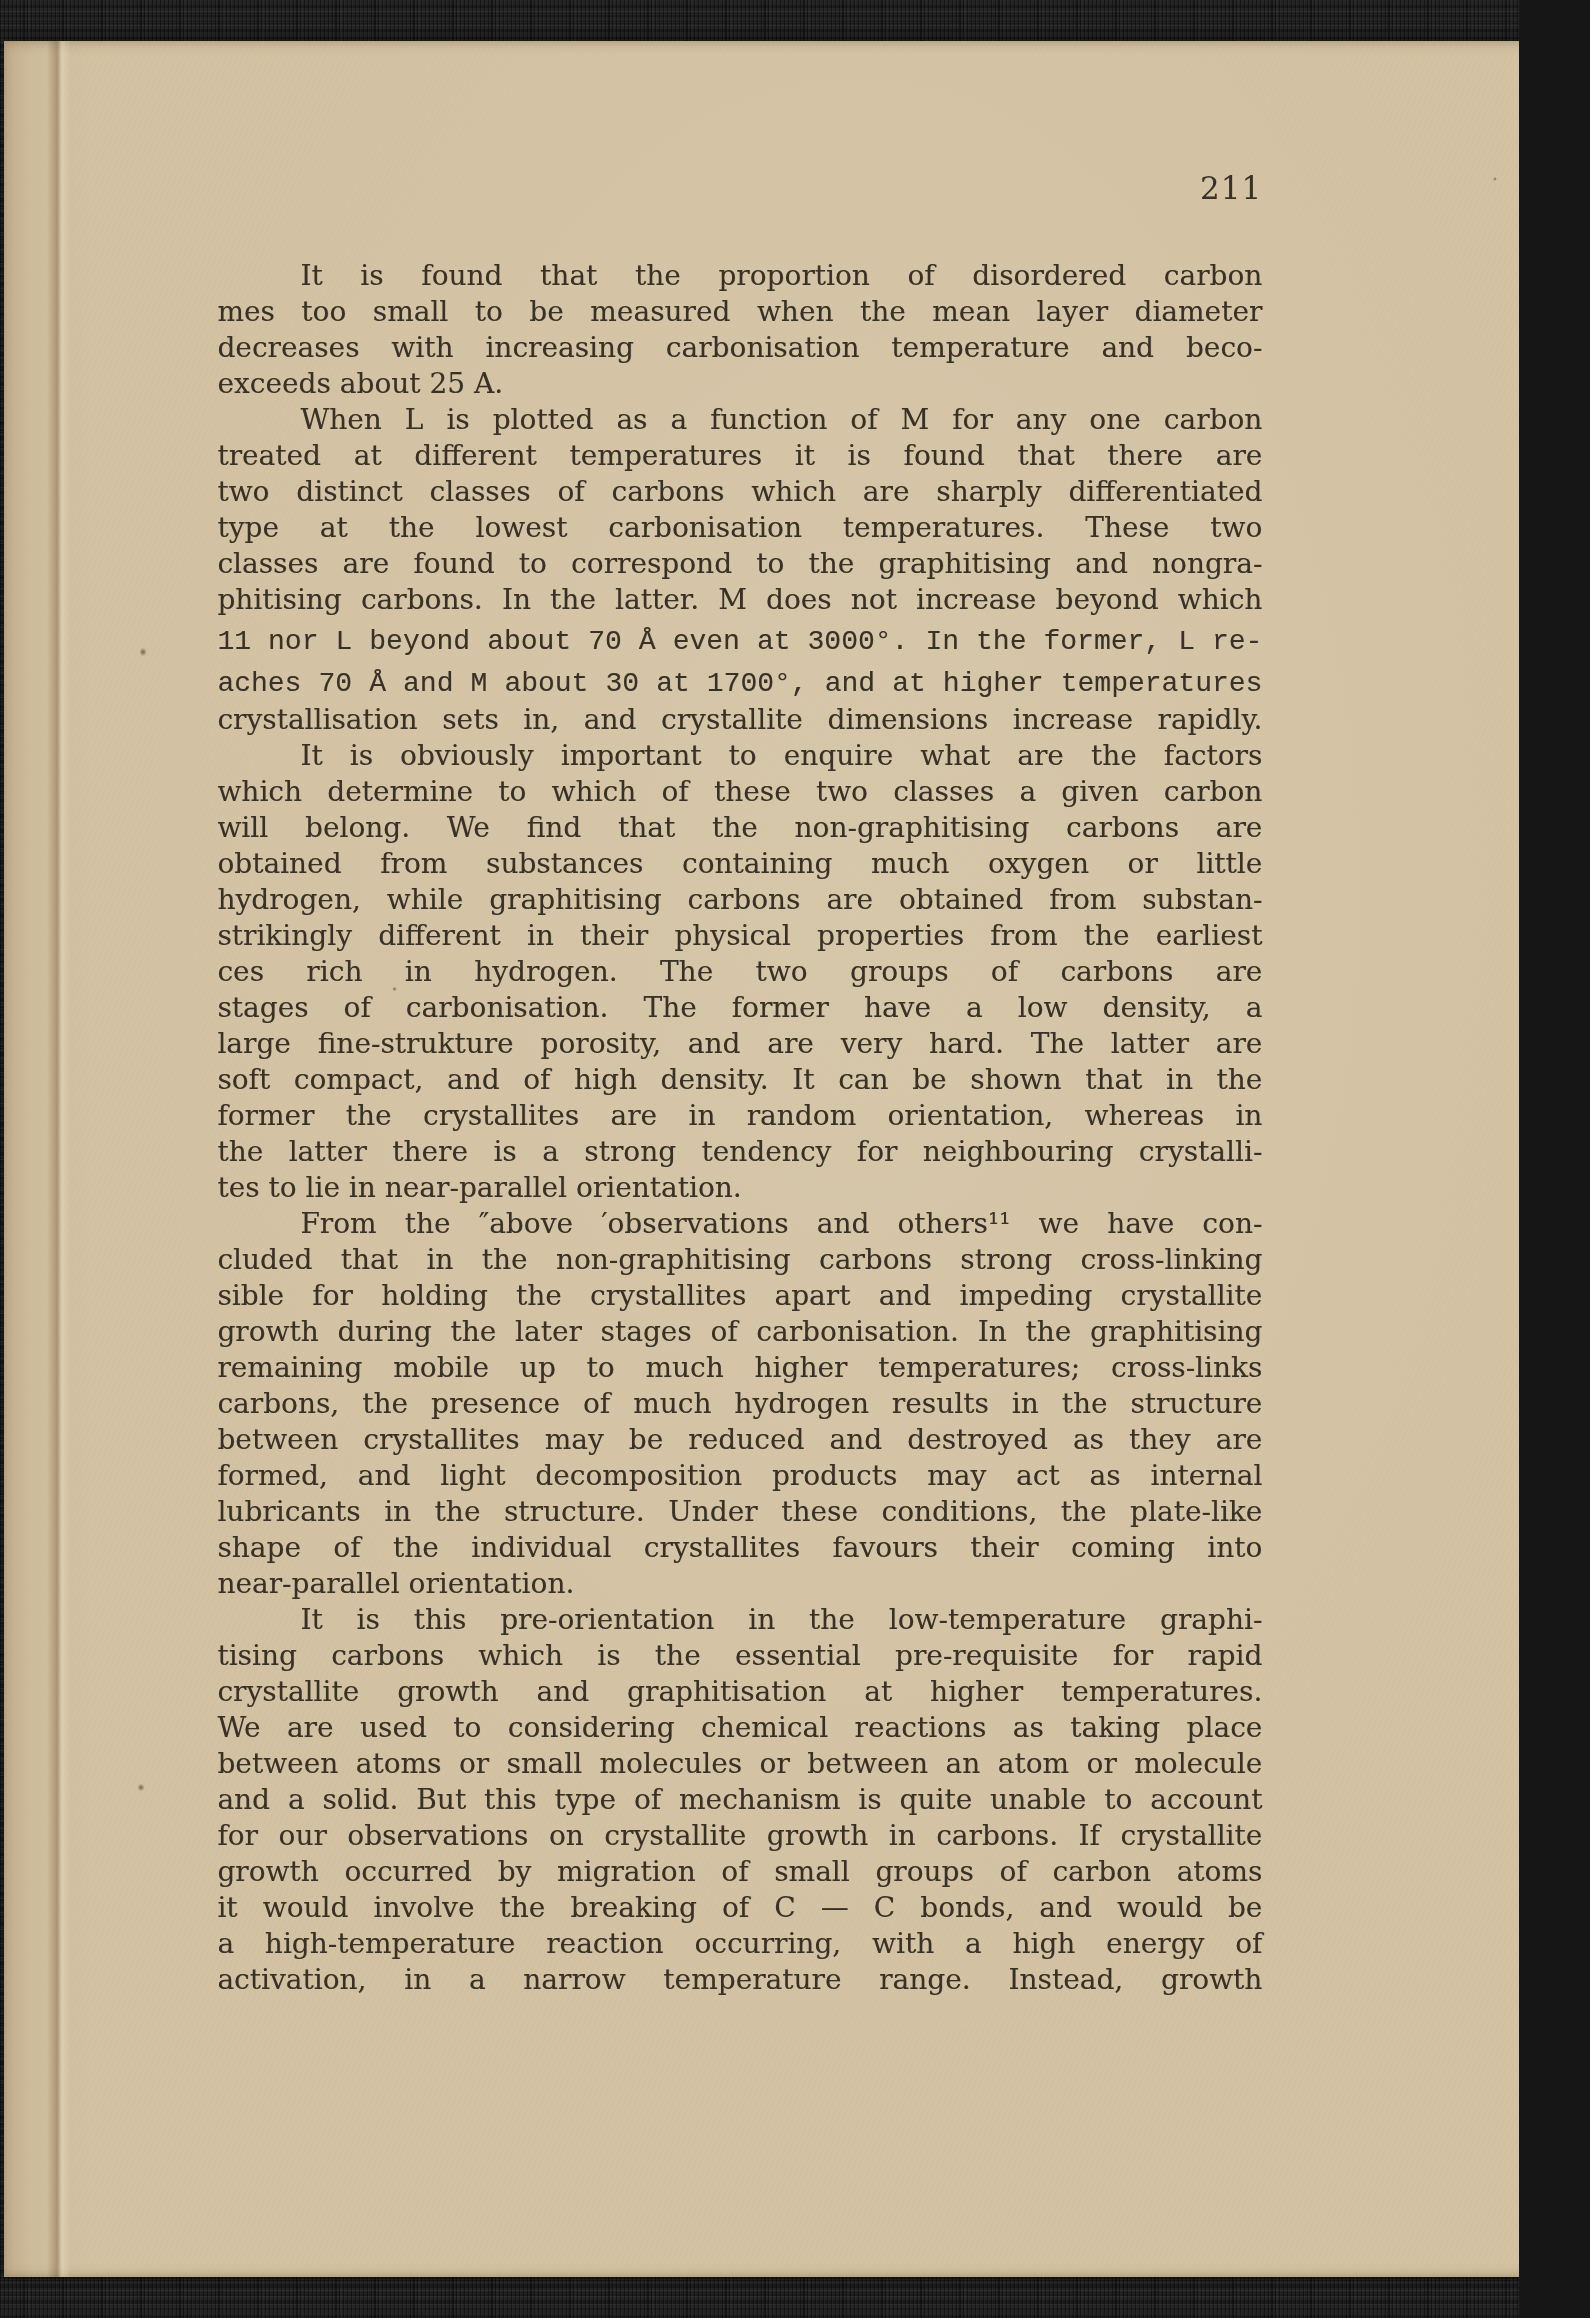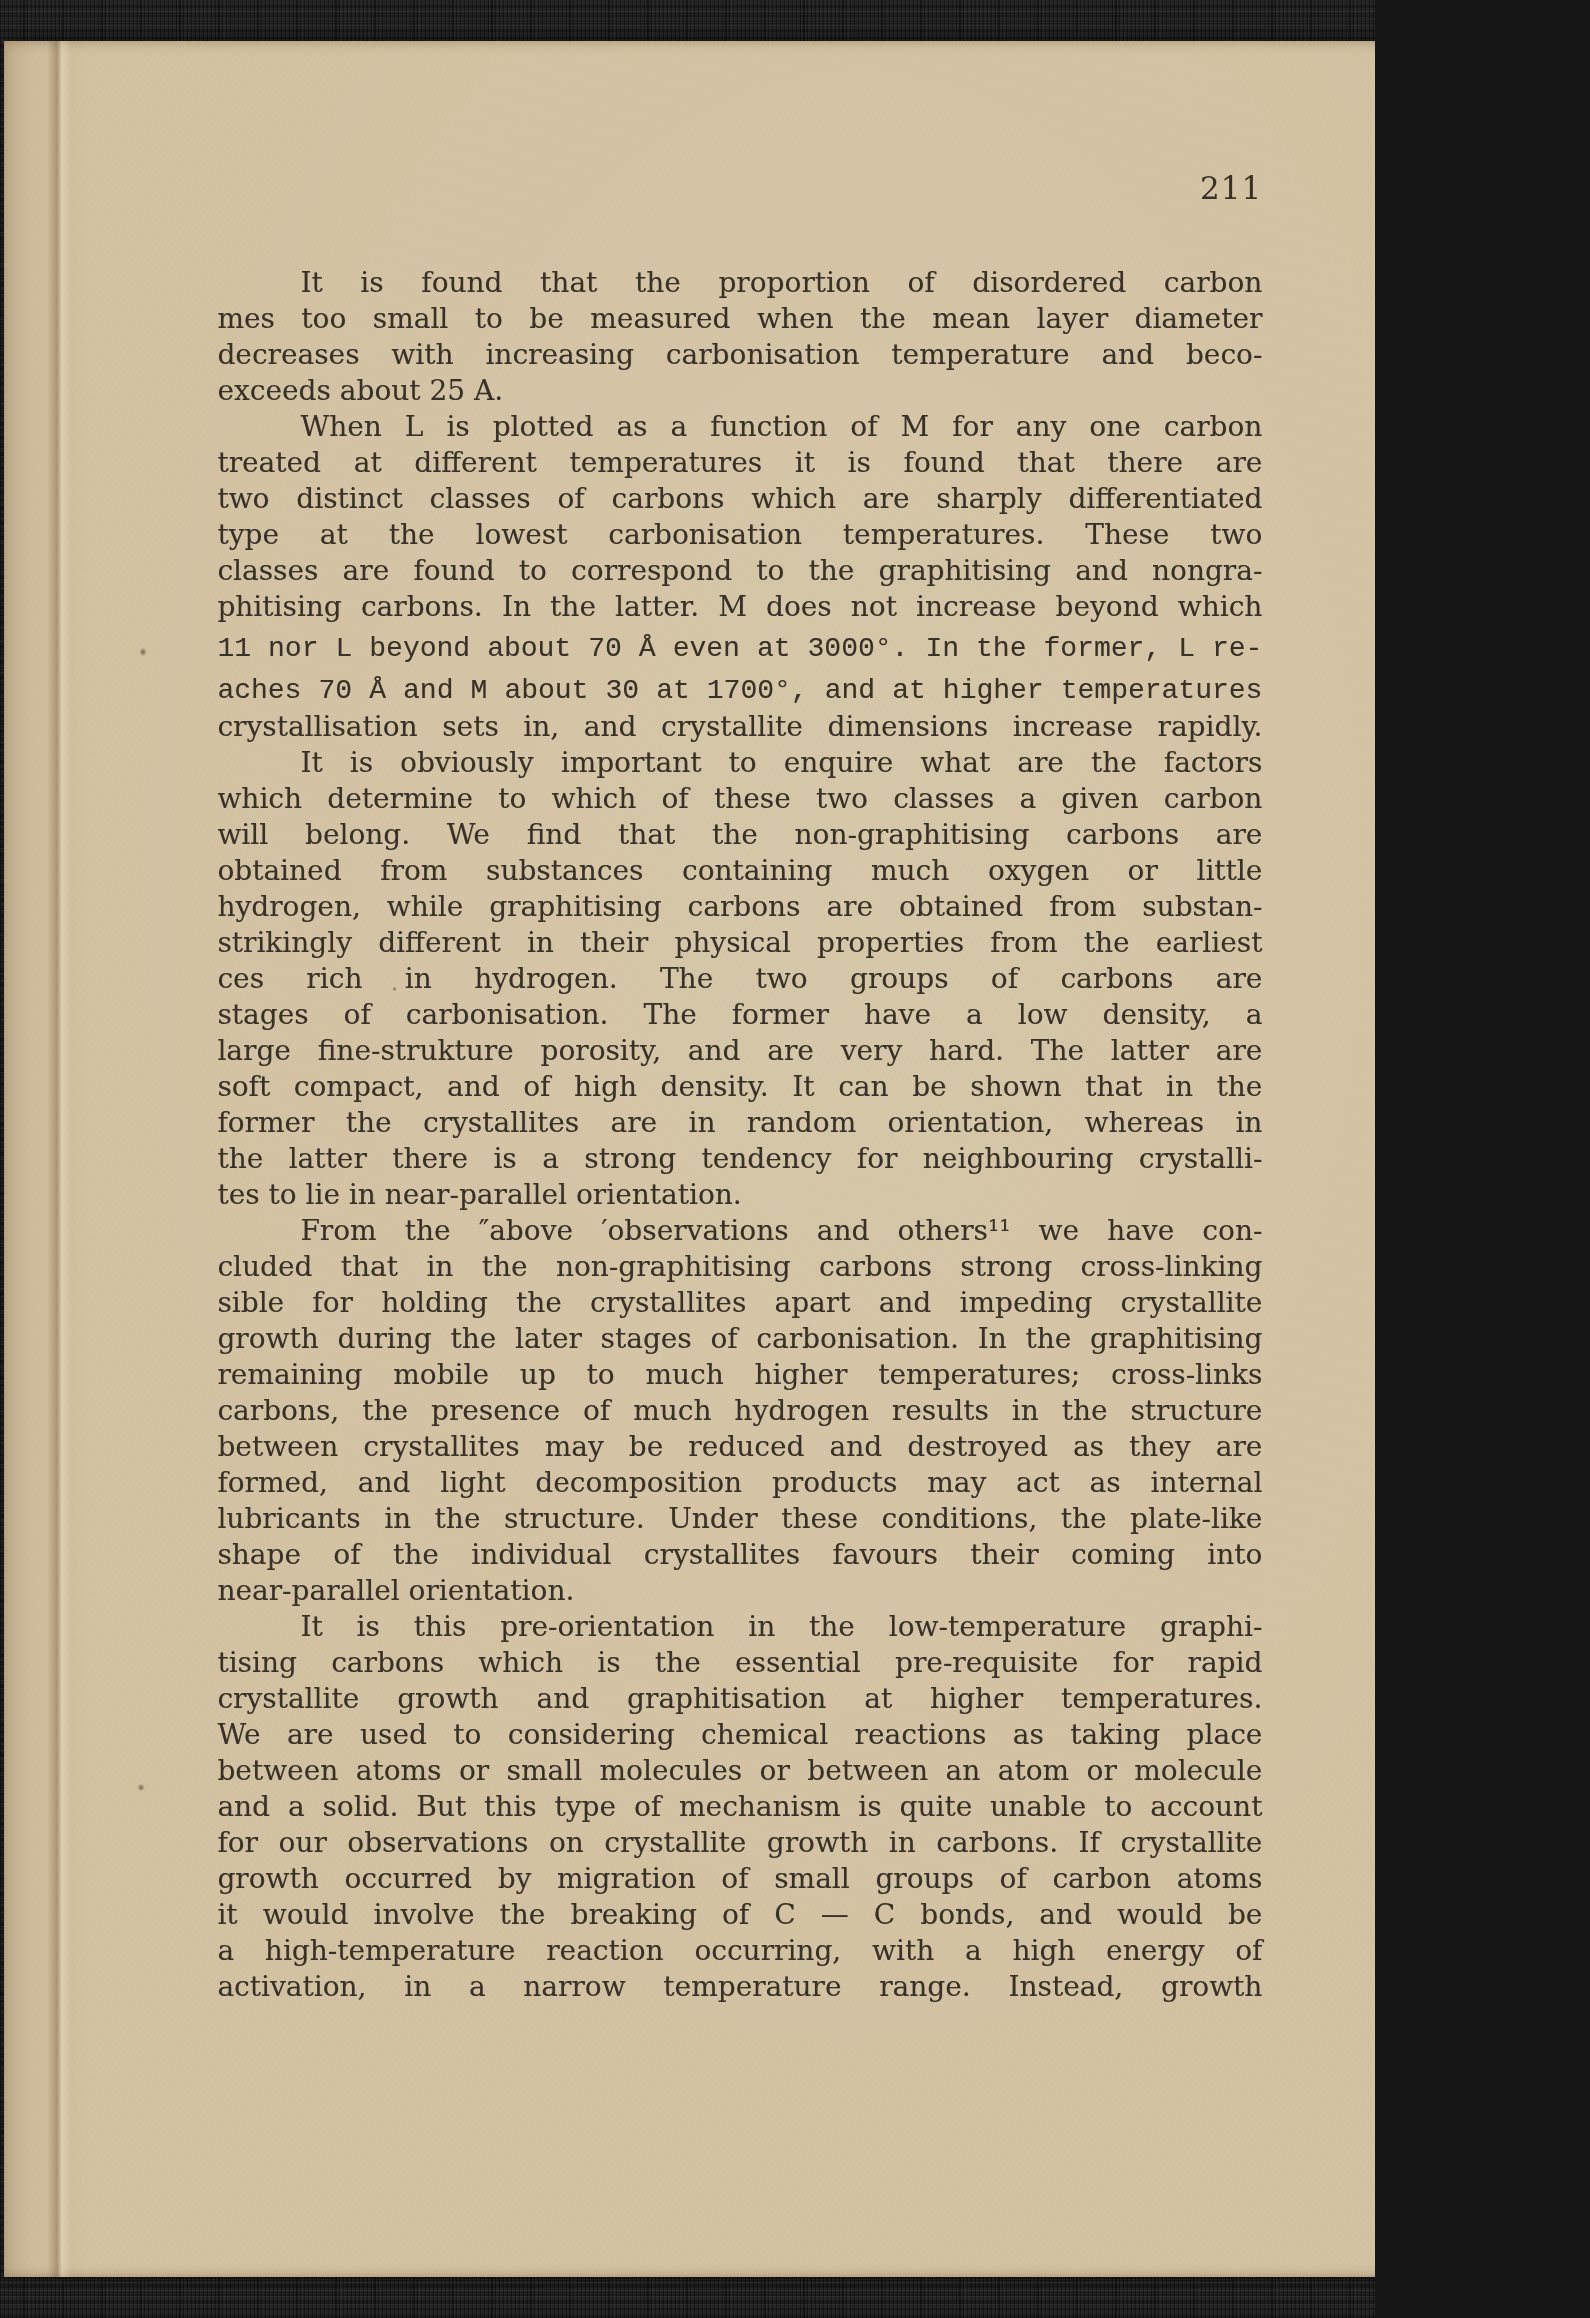--- a/index.html
+++ b/index.html
@@ -1,16 +1,16 @@
 <!DOCTYPE html>
 <html style="font-size:8.8px"><head>
 <meta charset="utf-8">
 <style>
   html,body{margin:0;padding:0;background:#161616;}
-  #canvas{position:relative;width:1375px;height:2319px;overflow:hidden;
+  #canvas{position:relative;width:1519px;height:2319px;overflow:hidden;
     background-color:#212121;
     background-image:
       repeating-linear-gradient(90deg, rgba(0,0,0,.40) 0 1.1px, rgba(70,70,70,.12) 1.1px 2.2px, transparent 2.2px 3.9px),
       repeating-linear-gradient(0deg, rgba(255,255,255,.05) 0 0.6px, transparent 0.6px 2.8px),
       repeating-linear-gradient(0deg, rgba(0,0,0,.22) 0 3.9px, rgba(45,45,45,.22) 3.9px 7.7px);
   }
   .page{position:absolute;left:4.4px;top:41px;width:1553px;height:2236px;
     background:
       radial-gradient(ellipse at 55% 38%, rgba(255,252,240,.10), transparent 62%),
       linear-gradient(90deg, rgba(120,90,50,.20) 0px, rgba(120,90,50,.06) 28px, transparent 88px),
@@ -19,21 +19,21 @@
       #d2c1a1;
     box-shadow: 0 0 12px rgba(0,0,0,.6),
       inset 0 5.5px 10px rgba(120,95,60,.16),
       inset 0 -4.4px 8.8px rgba(120,95,60,.18),
       inset -3.9px 0 7.7px rgba(120,95,60,.22);
   }
   .crease{position:absolute;left:43px;top:0;width:24px;height:100%;
     background:linear-gradient(90deg, transparent, rgba(105,80,48,.38) 42%, rgba(255,246,228,.28) 62%, transparent);}
   .pagenum{position:absolute;left:1105px;top:130px;width:153px;text-align:right;
     font:31px/34px "DejaVu Serif","Liberation Serif",serif;color:#373127;letter-spacing:1.1px;}
-  .text{position:absolute;left:213px;top:224px;width:1045px;color:#373127;
+  .text{position:absolute;left:213px;top:217px;width:1045px;color:#373127;
     font:28px/36px "DejaVu Serif","Liberation Serif",serif;
     text-shadow:0.3px 0.4px 0.5px rgba(55,48,38,.30);}
   .para{margin:0;}
   .ln{min-height:36px;}
   .j{text-align:justify;text-align-last:justify;}
   .short{text-align:left;text-align-last:left;}
   .in{text-indent:83px;}
   .g{margin-top:6px;font-family:Liberation Mono, monospace;}
   .speck{position:absolute;border-radius:50%;
     background:radial-gradient(circle, rgba(62,52,40,.65), rgba(62,52,40,0) 72%);}

